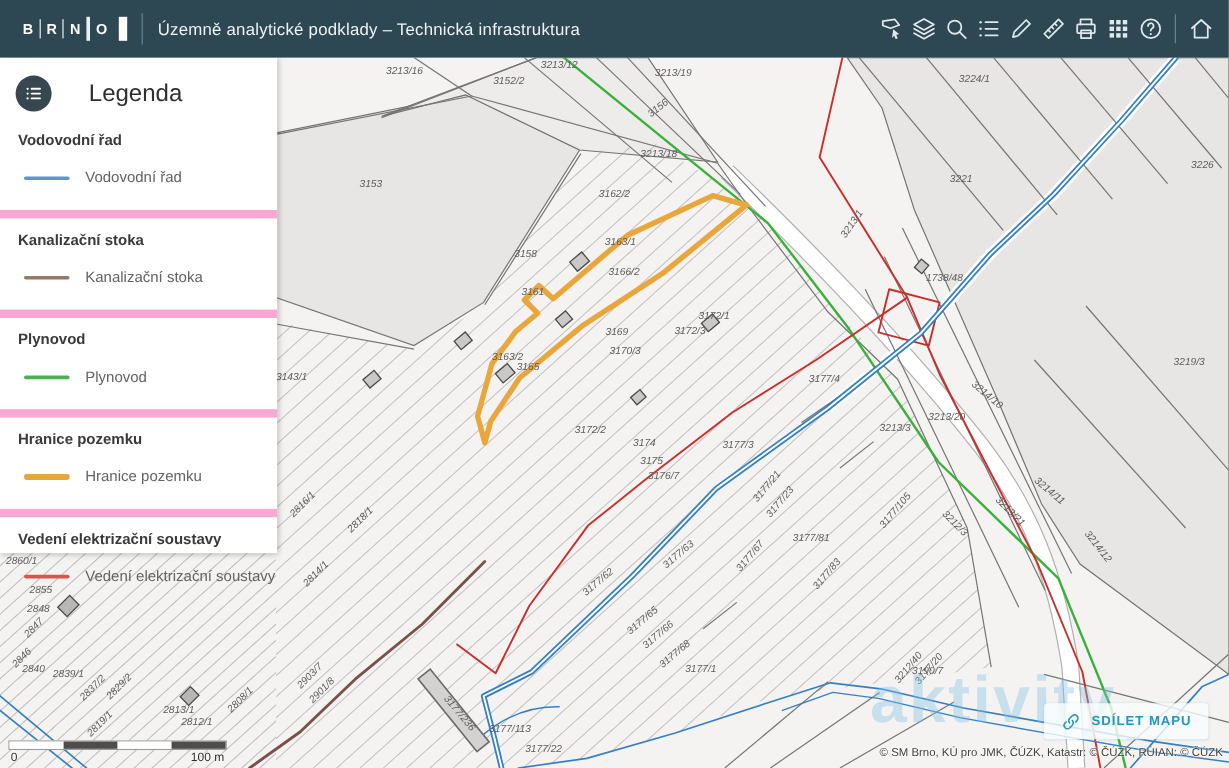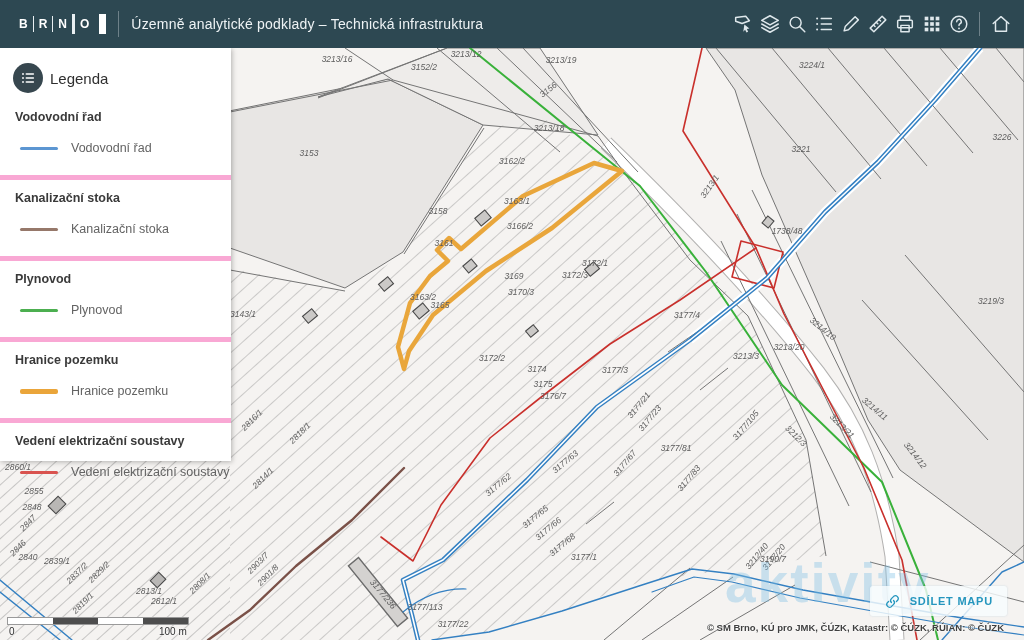--- a/index.html
+++ b/index.html
@@ -26,40 +26,40 @@
   .plbl{font-size:8.5px;font-style:italic;fill:#5d5d5d;text-anchor:middle;
     font-family:"Liberation Sans",sans-serif;}
   .pline{stroke:#757575;stroke-width:1;fill:none;}
 
   
   .legend{position:absolute;left:0;top:0;width:231px;height:413px;background:#fff;
     box-shadow:1px 1px 5px rgba(0,0,0,.28);z-index:10;}
   .leg-head{display:flex;align-items:center;padding:15px 0 6px 13px;}
   .leg-ico{width:30px;height:30px;border-radius:50%;background:#37474f;display:flex;
     align-items:center;justify-content:center;}
-  .leg-title{margin-left:7px;font-size:15px;color:#2f2f2f;}
+  .leg-title{margin-left:31px;font-size:20px;color:#2f2f2f;}
   .leg-sec{padding:11px 0 2px 15px;}
-  .leg-sec + .leg-sec{border-top:5px solid #f9a8d4;margin-top:10px;}
+  .leg-sec + .leg-sec{border-top:7px solid #f9a8d4;margin-top:10px;}
   .leg-h{font-size:12.5px;font-weight:bold;color:#3a3a3a;}
   .leg-row{display:flex;align-items:center;margin:17px 0 8px 5px;}
   .leg-swatch{width:38px;height:3px;border-radius:2px;flex:none;}
   .leg-swatch.thick{height:5px;}
   .leg-lbl{margin-left:13px;font-size:12.5px;color:#636363;}
 
   
   .watermark{position:absolute;left:725px;top:503px;font-size:55px;font-weight:bold;
     color:rgba(125,192,228,.38);letter-spacing:2px;z-index:2;pointer-events:none;}
   .actions{position:absolute;right:17px;top:538px;display:flex;gap:12px;z-index:4;}
   .act-btn{height:30px;display:flex;align-items:center;padding:0 14px;border-radius:3px;
     background:rgba(248,252,254,.82);color:#2596be;font-size:11px;font-weight:bold;
     letter-spacing:.8px;cursor:pointer;box-shadow:0 0 2px rgba(120,170,200,.35);}
   .act-btn svg{stroke:#2596be;fill:none;stroke-width:1.8;stroke-linecap:round;
     stroke-linejoin:round;margin-right:9px;}
-  .attrib{position:absolute;right:20px;top:574px;font-size:9.5px;color:#3f3f3f;z-index:4;
-    text-shadow:0 0 2px #fff,0 0 2px #fff;font-weight:bold;}
+  .attrib{position:absolute;right:5px;top:574px;font-size:9.5px;color:#3f3f3f;z-index:4;
+    text-shadow:0 0 2px #fff,0 0 2px #fff;}
   .scalebar{position:absolute;left:7px;top:569px;z-index:4;}
   .sb-bar{width:180px;height:6px;display:flex;border:1px solid #9a9a9a;background:#fff;}
   .sb-seg{height:6px;flex:none;}
   .sb-labels{position:relative;height:13px;font-size:10px;color:#2e2e2e;
     text-shadow:0 0 2px #fff,0 0 2px #fff;}
   .sb-l0{position:absolute;left:2px;top:1px;}
   .sb-l1{position:absolute;left:74px;top:1px;margin-top:24px;}
   .sb-l2{position:absolute;left:152px;top:1px;}
 </style>
 </head>

